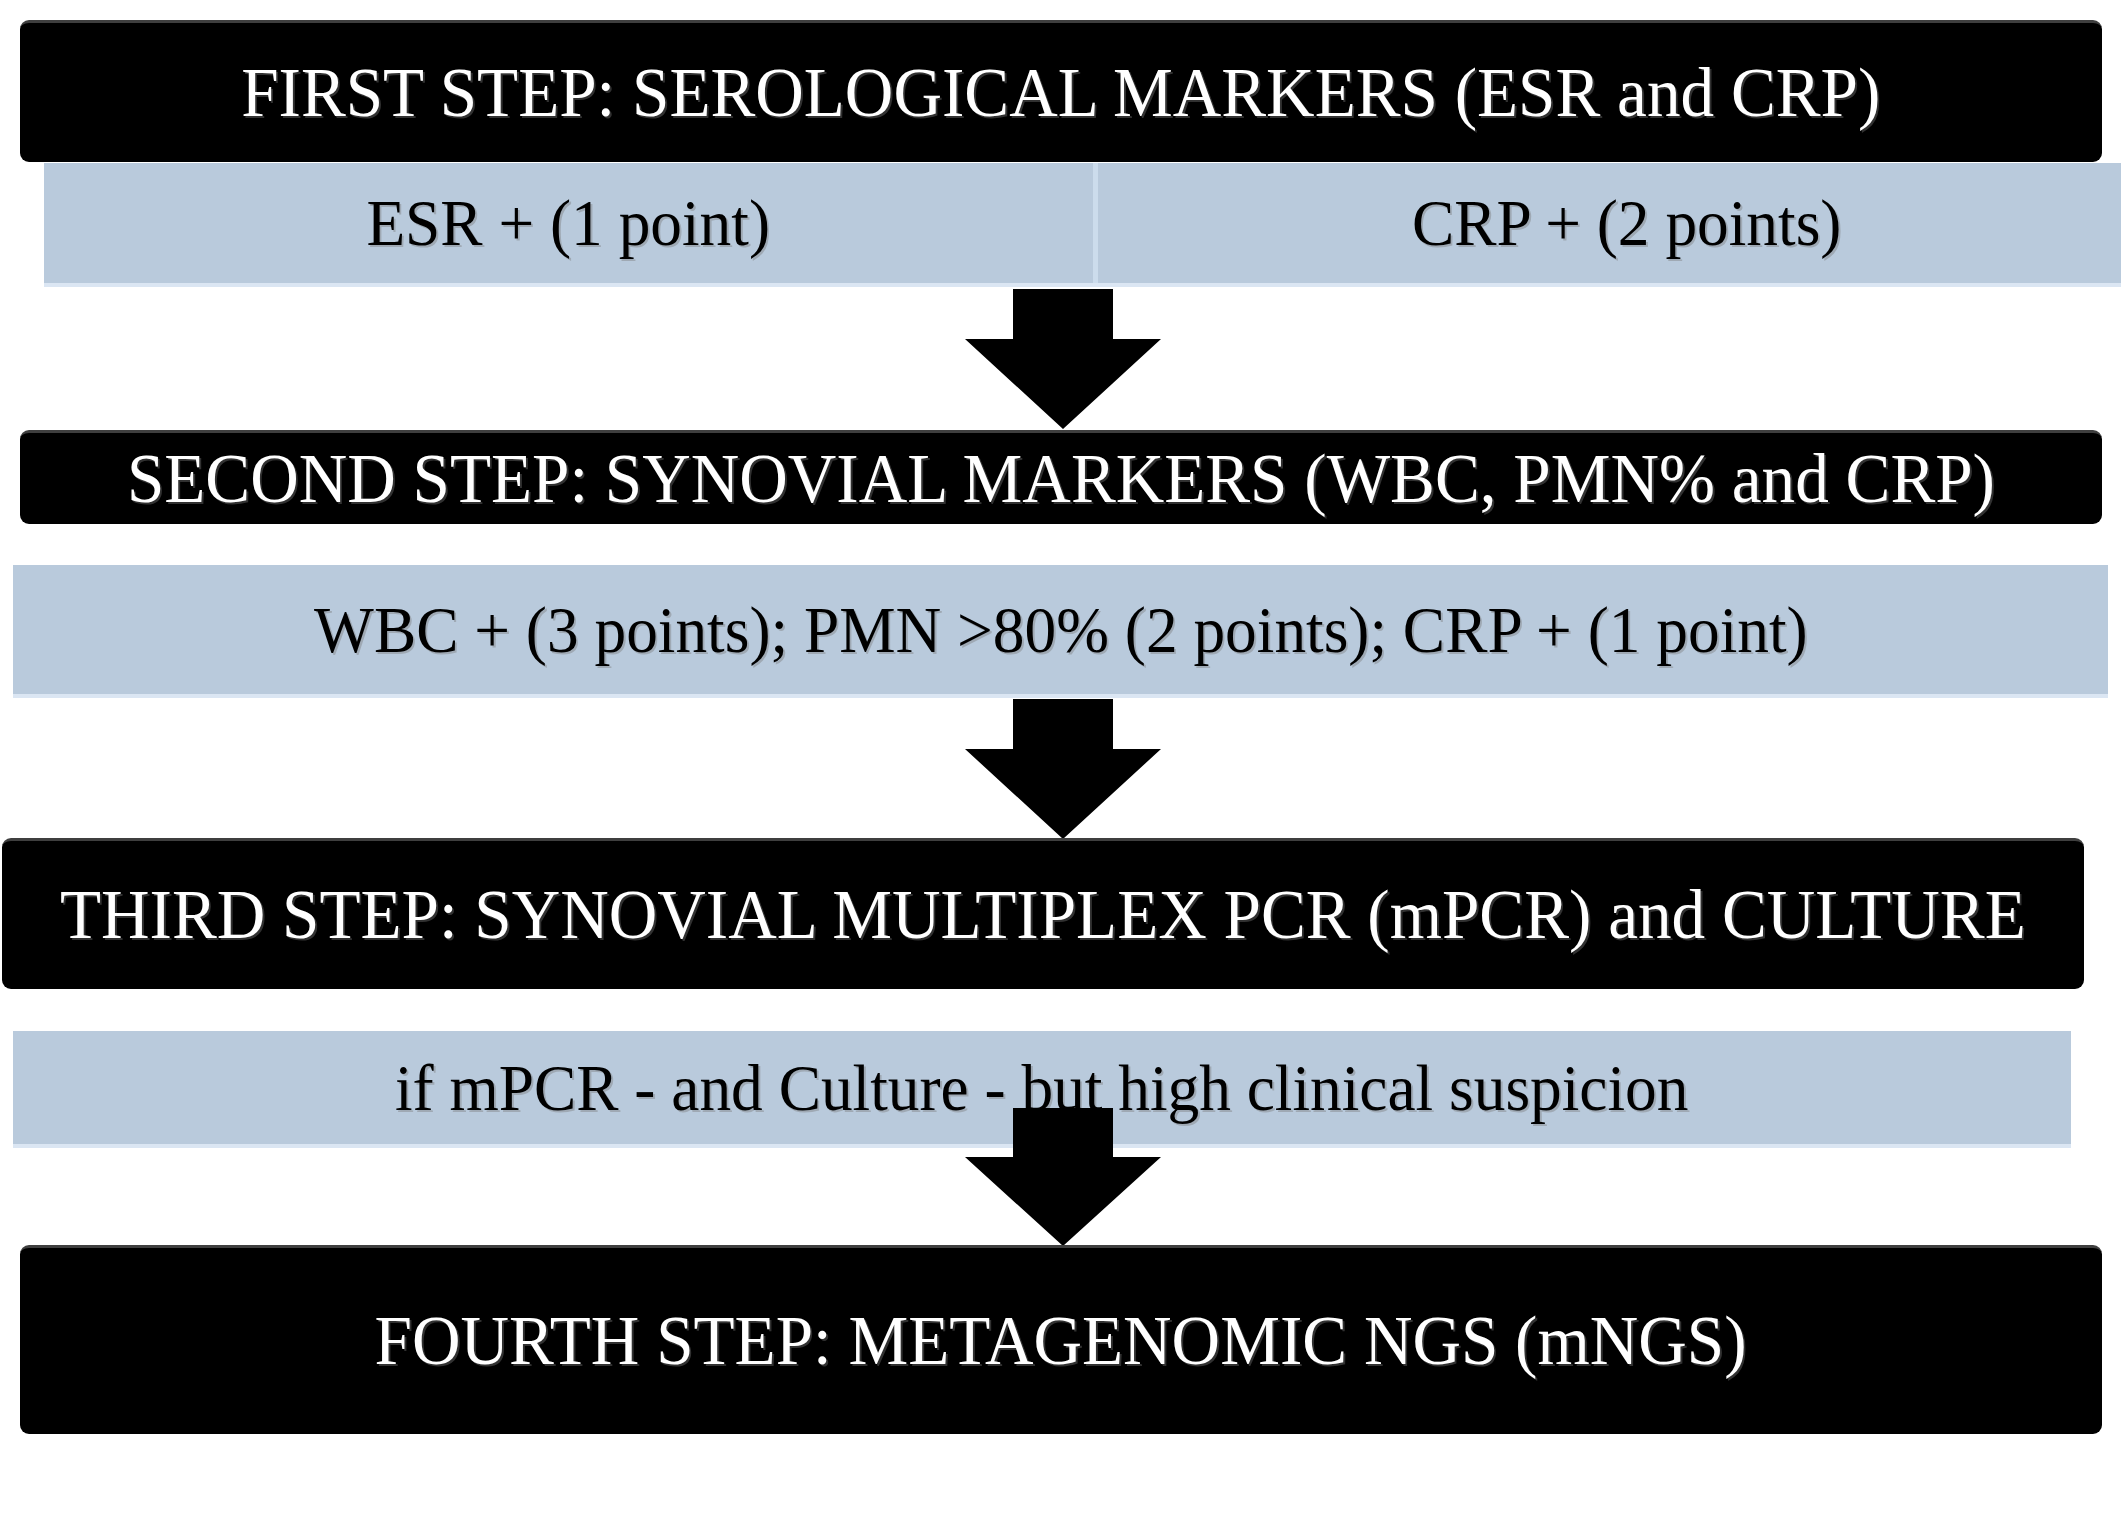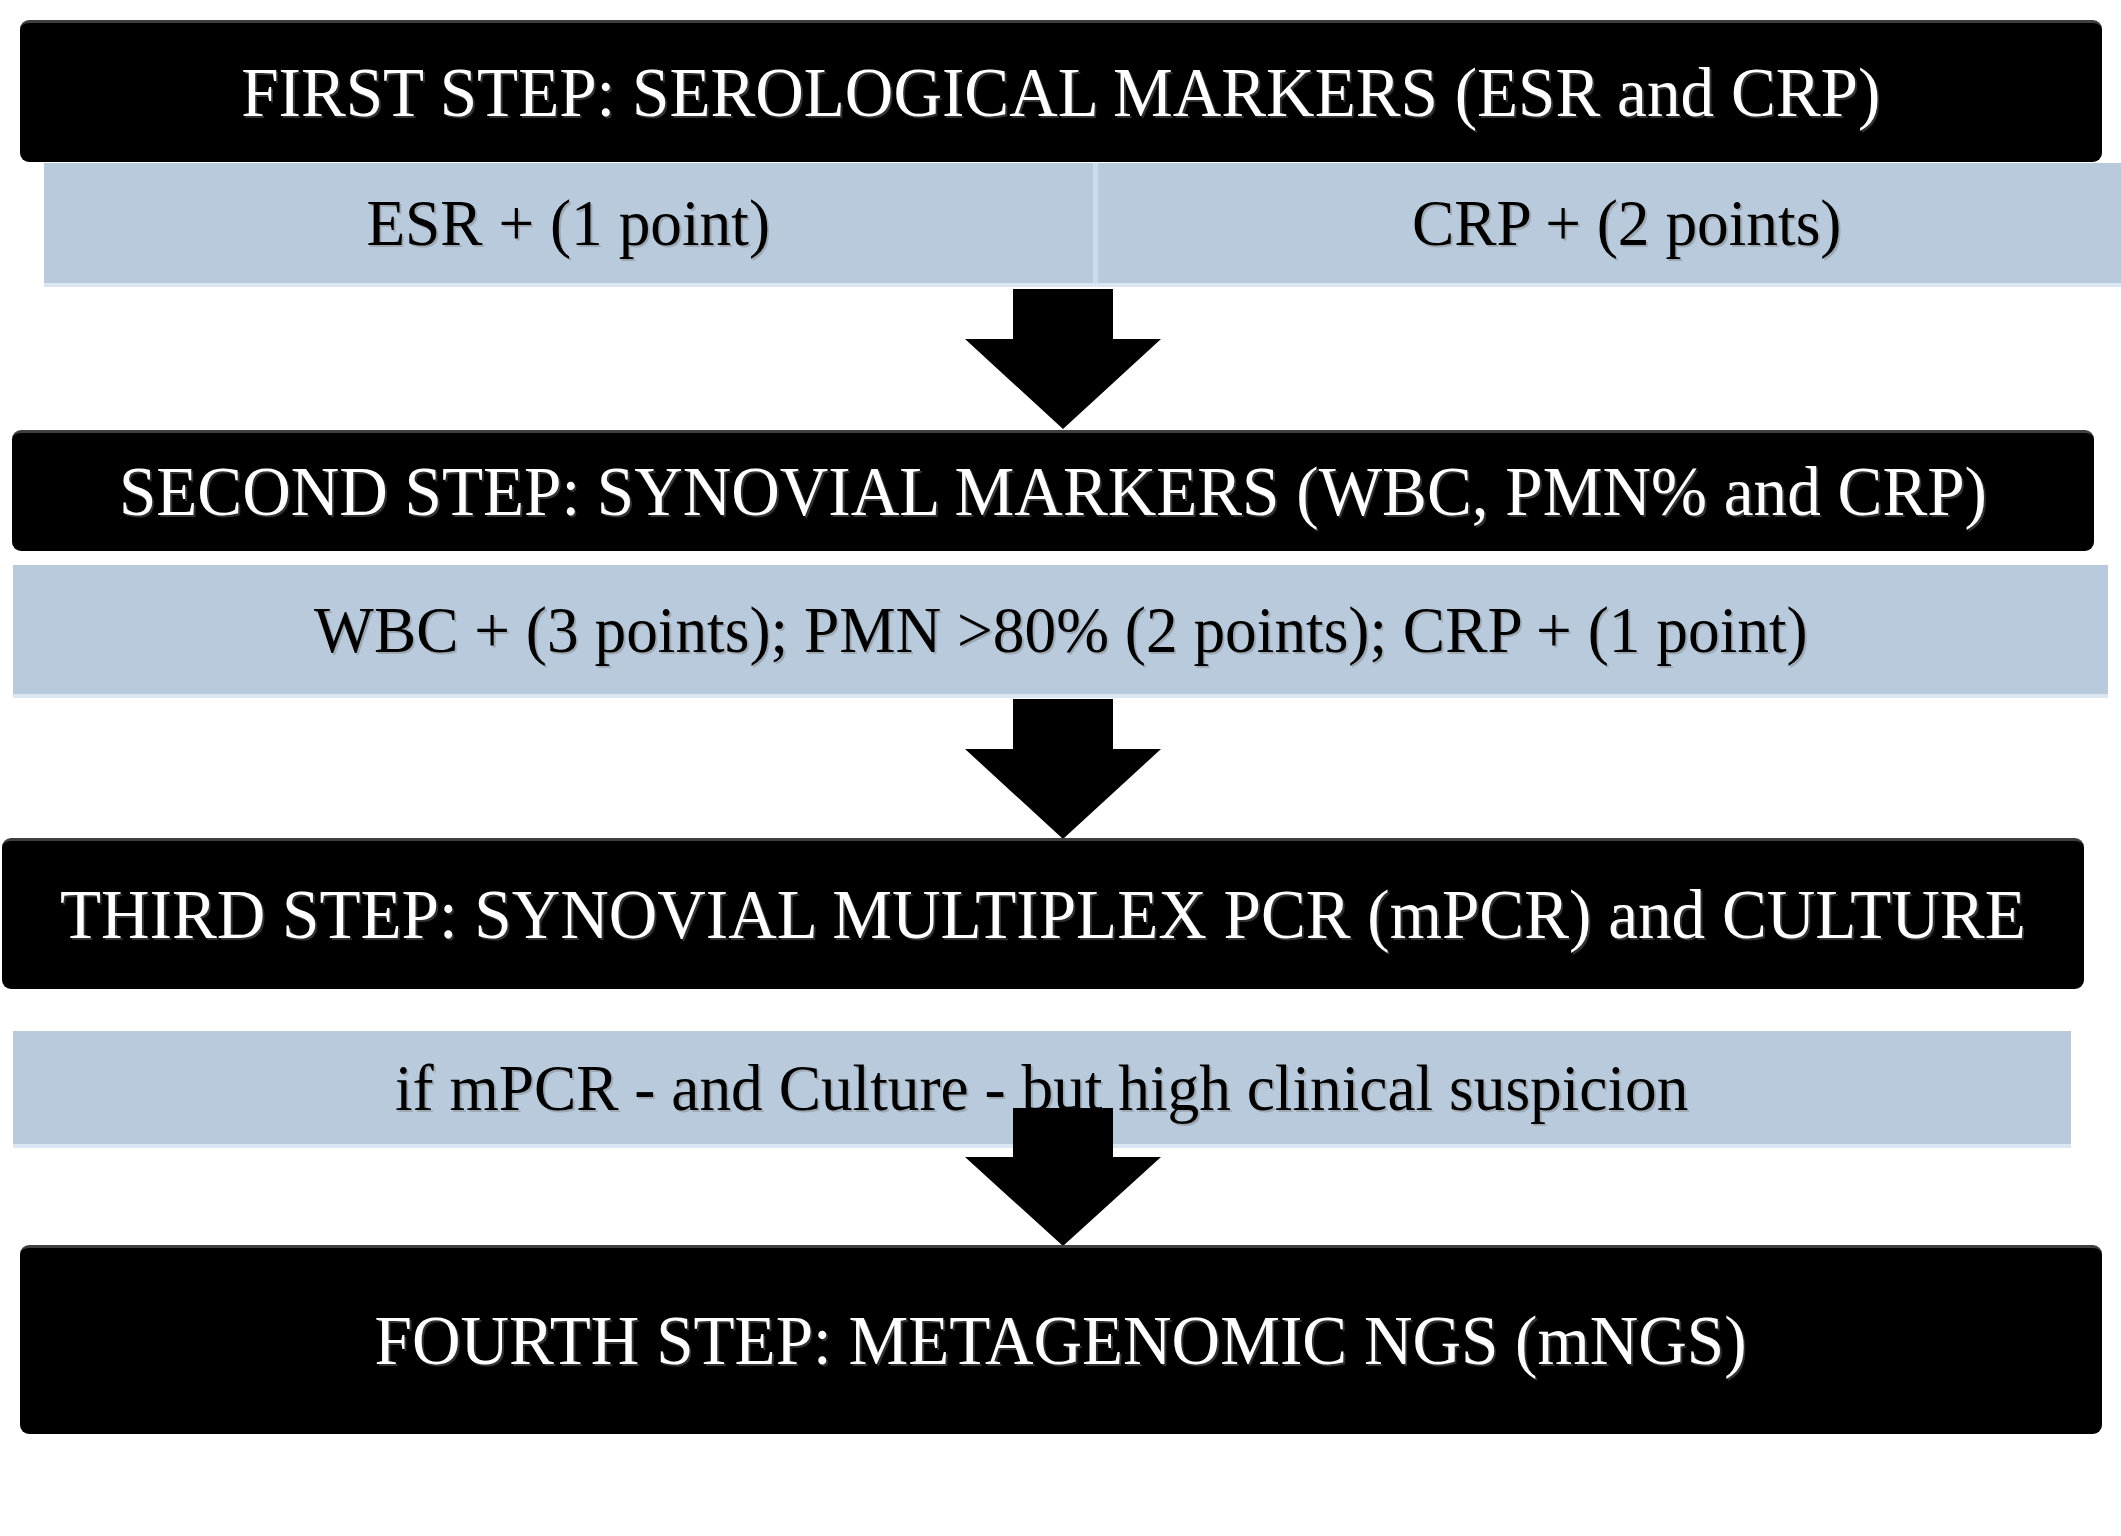--- a/index.html
+++ b/index.html
@@ -99,21 +99,21 @@
       <span class="band-text t-detail" style="transform: scaleX(0.96);">CRP + (2 points)</span>
     </div>
   </div>
 
   <div class="arrow" style="left:965px; top:289px; height:140px;">
     <svg viewBox="0 0 196 140" preserveAspectRatio="none" aria-hidden="true">
       <polygon points="48,0 148,0 148,50 196,50 98,140 0,50 48,50" fill="#000000"></polygon>
     </svg>
   </div>
 
-  <div class="band-black" style="left:12px; top:430px; width:2082px; height:121px;">
+  <div class="band-black" style="left:20px; top:430px; width:2082px; height:94px;">
     <span class="band-text t-title" style="transform: scaleX(0.96);">SECOND STEP: SYNOVIAL MARKERS (WBC, PMN% and CRP)</span>
   </div>
 
   <div class="band-blue" style="left:13px; top:565px; width:2095px; height:133px;">
     <span class="band-text t-detail" style="transform: scaleX(0.96);">WBC + (3 points); PMN &gt;80% (2 points); CRP + (1 point)</span>
   </div>
 
   <div class="arrow" style="left:965px; top:699px; height:140px;">
     <svg viewBox="0 0 196 140" preserveAspectRatio="none" aria-hidden="true">
       <polygon points="48,0 148,0 148,50 196,50 98,140 0,50 48,50" fill="#000000"></polygon>

